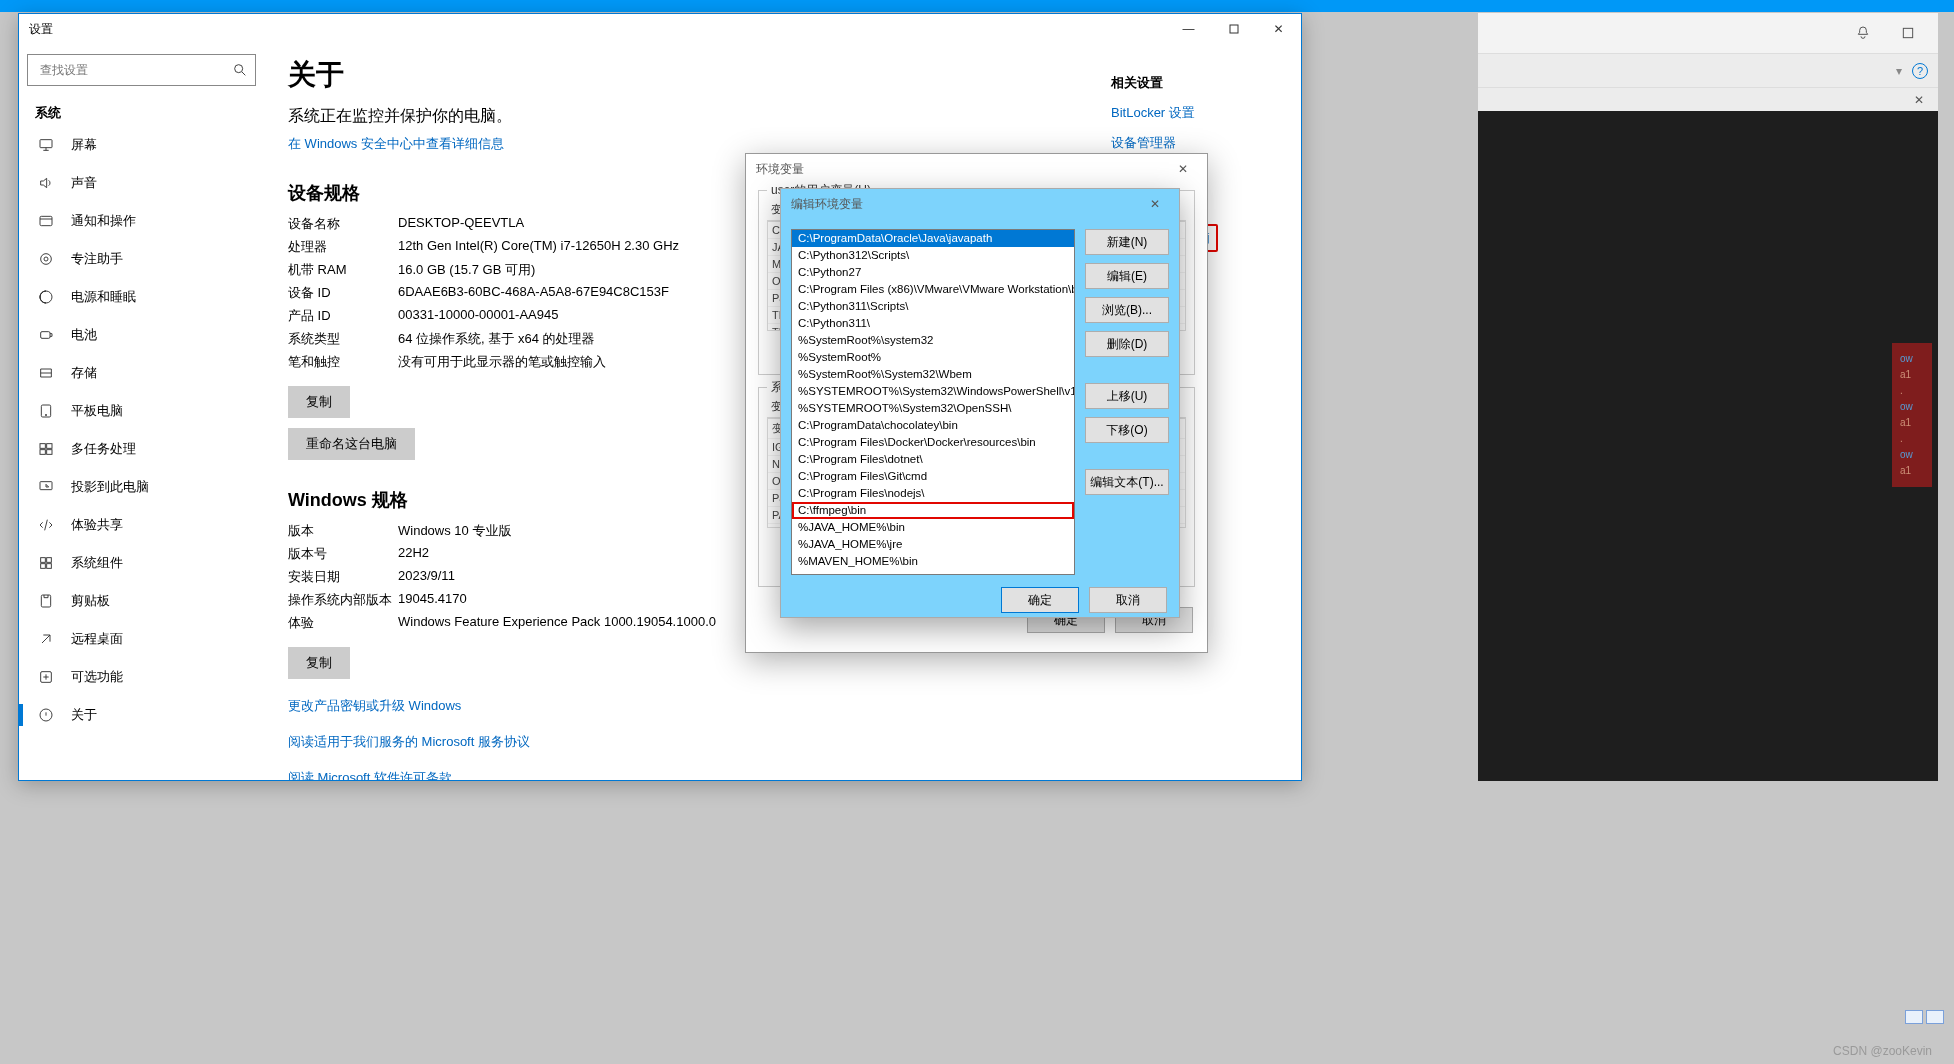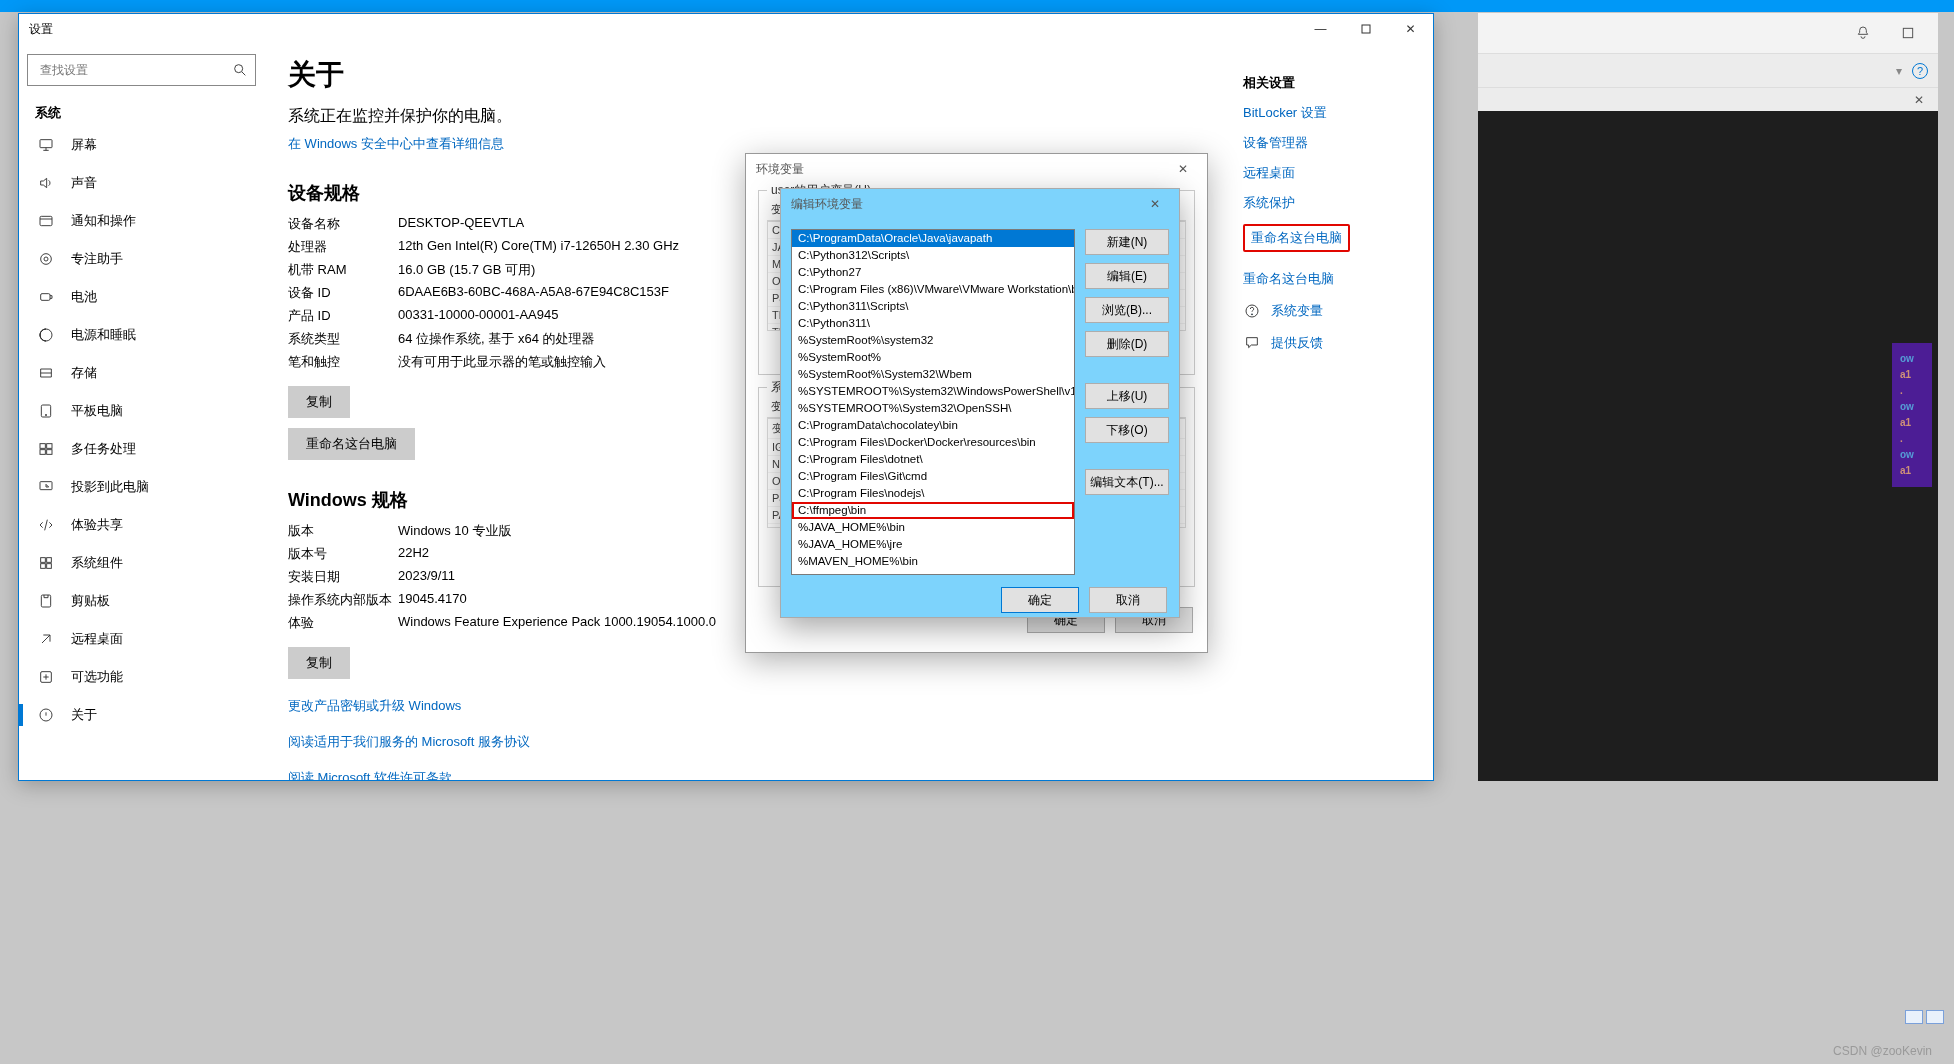--- a/index.html
+++ b/index.html
@@ -10,21 +10,21 @@
     height: 1064px;
     position: relative;
     overflow: hidden;
   }
   .top-blue-bar { position:absolute; left:0; top:0; width:100%; height:12px; background:#0098f7; }
 
   
   .settings-window {
     position:absolute;
     left: 18px; top: 13px;
-    width: 1416px; height: 768px;
+    width: 1284px; height: 768px;
     background: #fff;
     border: 1px solid #0078d4;
     box-shadow: 0 4px 20px rgba(0,0,0,.25);
   }
   .settings-titlebar {
     height: 30px;
     display:flex; align-items:center; justify-content:space-between;
     padding: 0 0 0 10px;
     font-size: 12px;
   }
@@ -165,21 +165,21 @@
     left: 1478px; top: 13px; right:0;
     width: 460px; height: 768px;
     background:#1e1e1e;
   }
   .dark-window .d-titlebar {
     height:40px; background:#f3f3f3; display:flex; align-items:center; justify-content:flex-end; padding-right:8px;
   }
   .dark-window .d-titlebar .winbtn { height:40px; }
   .dark-tab-row { height:34px; background:#ececec; border-top:1px solid #ddd; display:flex; align-items:center; justify-content:flex-end; padding-right:10px; gap:10px; font-size:12px; color:#555; }
   .dark-tab-x { width:18px; height:18px; display:flex; align-items:center; justify-content:center; color:#555; }
-  .dark-snippets { position:absolute; right:6px; top:330px; background:#4c1d95; color:#c27b2a; font-size:10px; padding:8px; line-height:1.6; width:40px; overflow:hidden;font-weight:bold; }
+  .dark-snippets { position:absolute; right:6px; top:330px; background:#7f1d1d; color:#c27b2a; font-size:10px; padding:8px; line-height:1.6; width:40px; overflow:hidden; }
   .dark-snippets .line { color:#ce9178; white-space:nowrap; }
   .dark-snippets .line.kw { color:#569cd6; }
 
   
   .watermark {
     position:absolute; right:22px; bottom:6px; font-size:12px; color:#9a9a9a;
   }
 
   
   .task-icons { position:absolute; right:10px; bottom:40px; display:flex; gap:3px; }
@@ -288,34 +288,34 @@
               <svg viewBox="0 0 24 24">
                 <circle cx="12" cy="12" r="3"></circle>
                 <circle cx="12" cy="12" r="8"></circle>
               </svg>
             </span>
             <span>专注助手</span>
           </div>
           <div class="sidebar-item">
             <span class="sidebar-icon">
               <svg viewBox="0 0 24 24">
+                <circle cx="12" cy="12" r="9"></circle>
+                <path d="M12 3a9 9 0 0 0 0 18 6 6 0 0 1 0-18z"></path>
+              </svg>
+            </span>
+            <span>电源和睡眠</span>
+          </div>
+          <div class="sidebar-item">
+            <span class="sidebar-icon">
+              <svg viewBox="0 0 24 24">
                 <rect x="4" y="7" width="14" height="10" rx="2"></rect>
                 <path d="M18 10h3v4h-3"></path>
               </svg>
             </span>
             <span>电池</span>
-          </div>
-          <div class="sidebar-item">
-            <span class="sidebar-icon">
-              <svg viewBox="0 0 24 24">
-                <circle cx="12" cy="12" r="9"></circle>
-                <path d="M12 3a9 9 0 0 0 0 18 6 6 0 0 1 0-18z"></path>
-              </svg>
-            </span>
-            <span>电源和睡眠</span>
           </div>
           <div class="sidebar-item">
             <span class="sidebar-icon">
               <svg viewBox="0 0 24 24">
                 <path d="M4 6h16M4 6v12h16V6M4 12h16"></path>
               </svg>
             </span>
             <span>存储</span>
           </div>
           <div class="sidebar-item">

